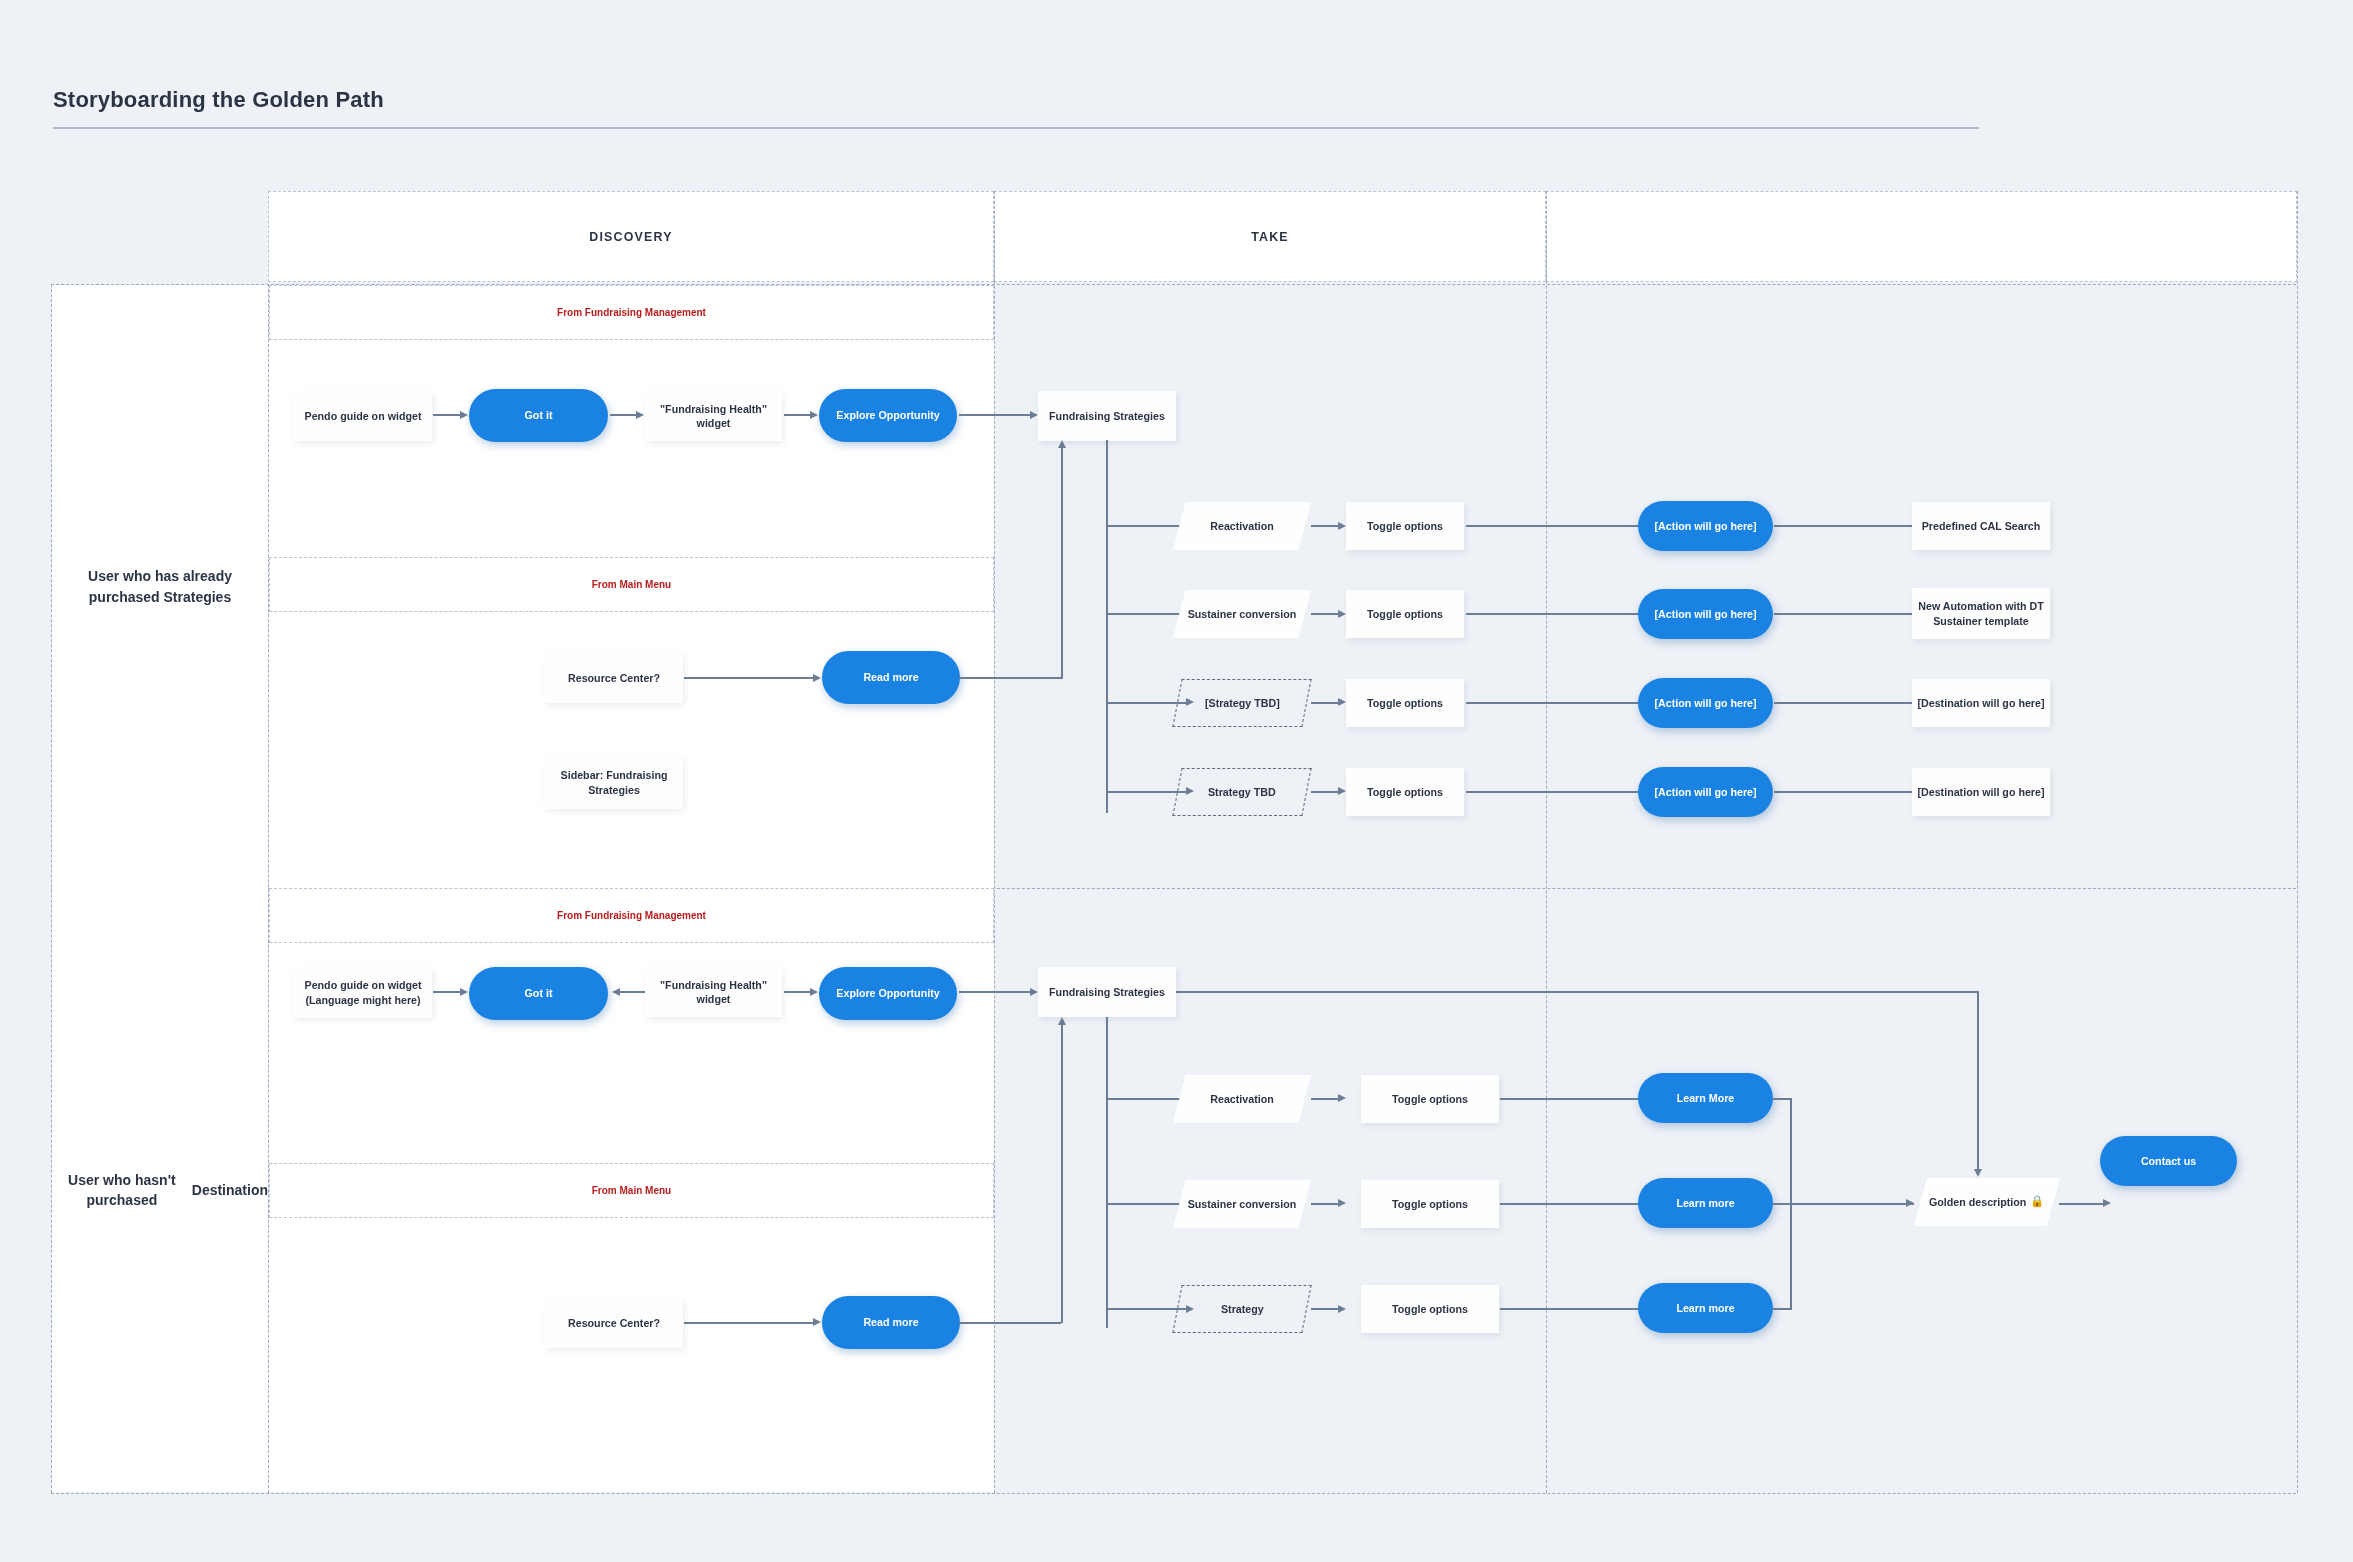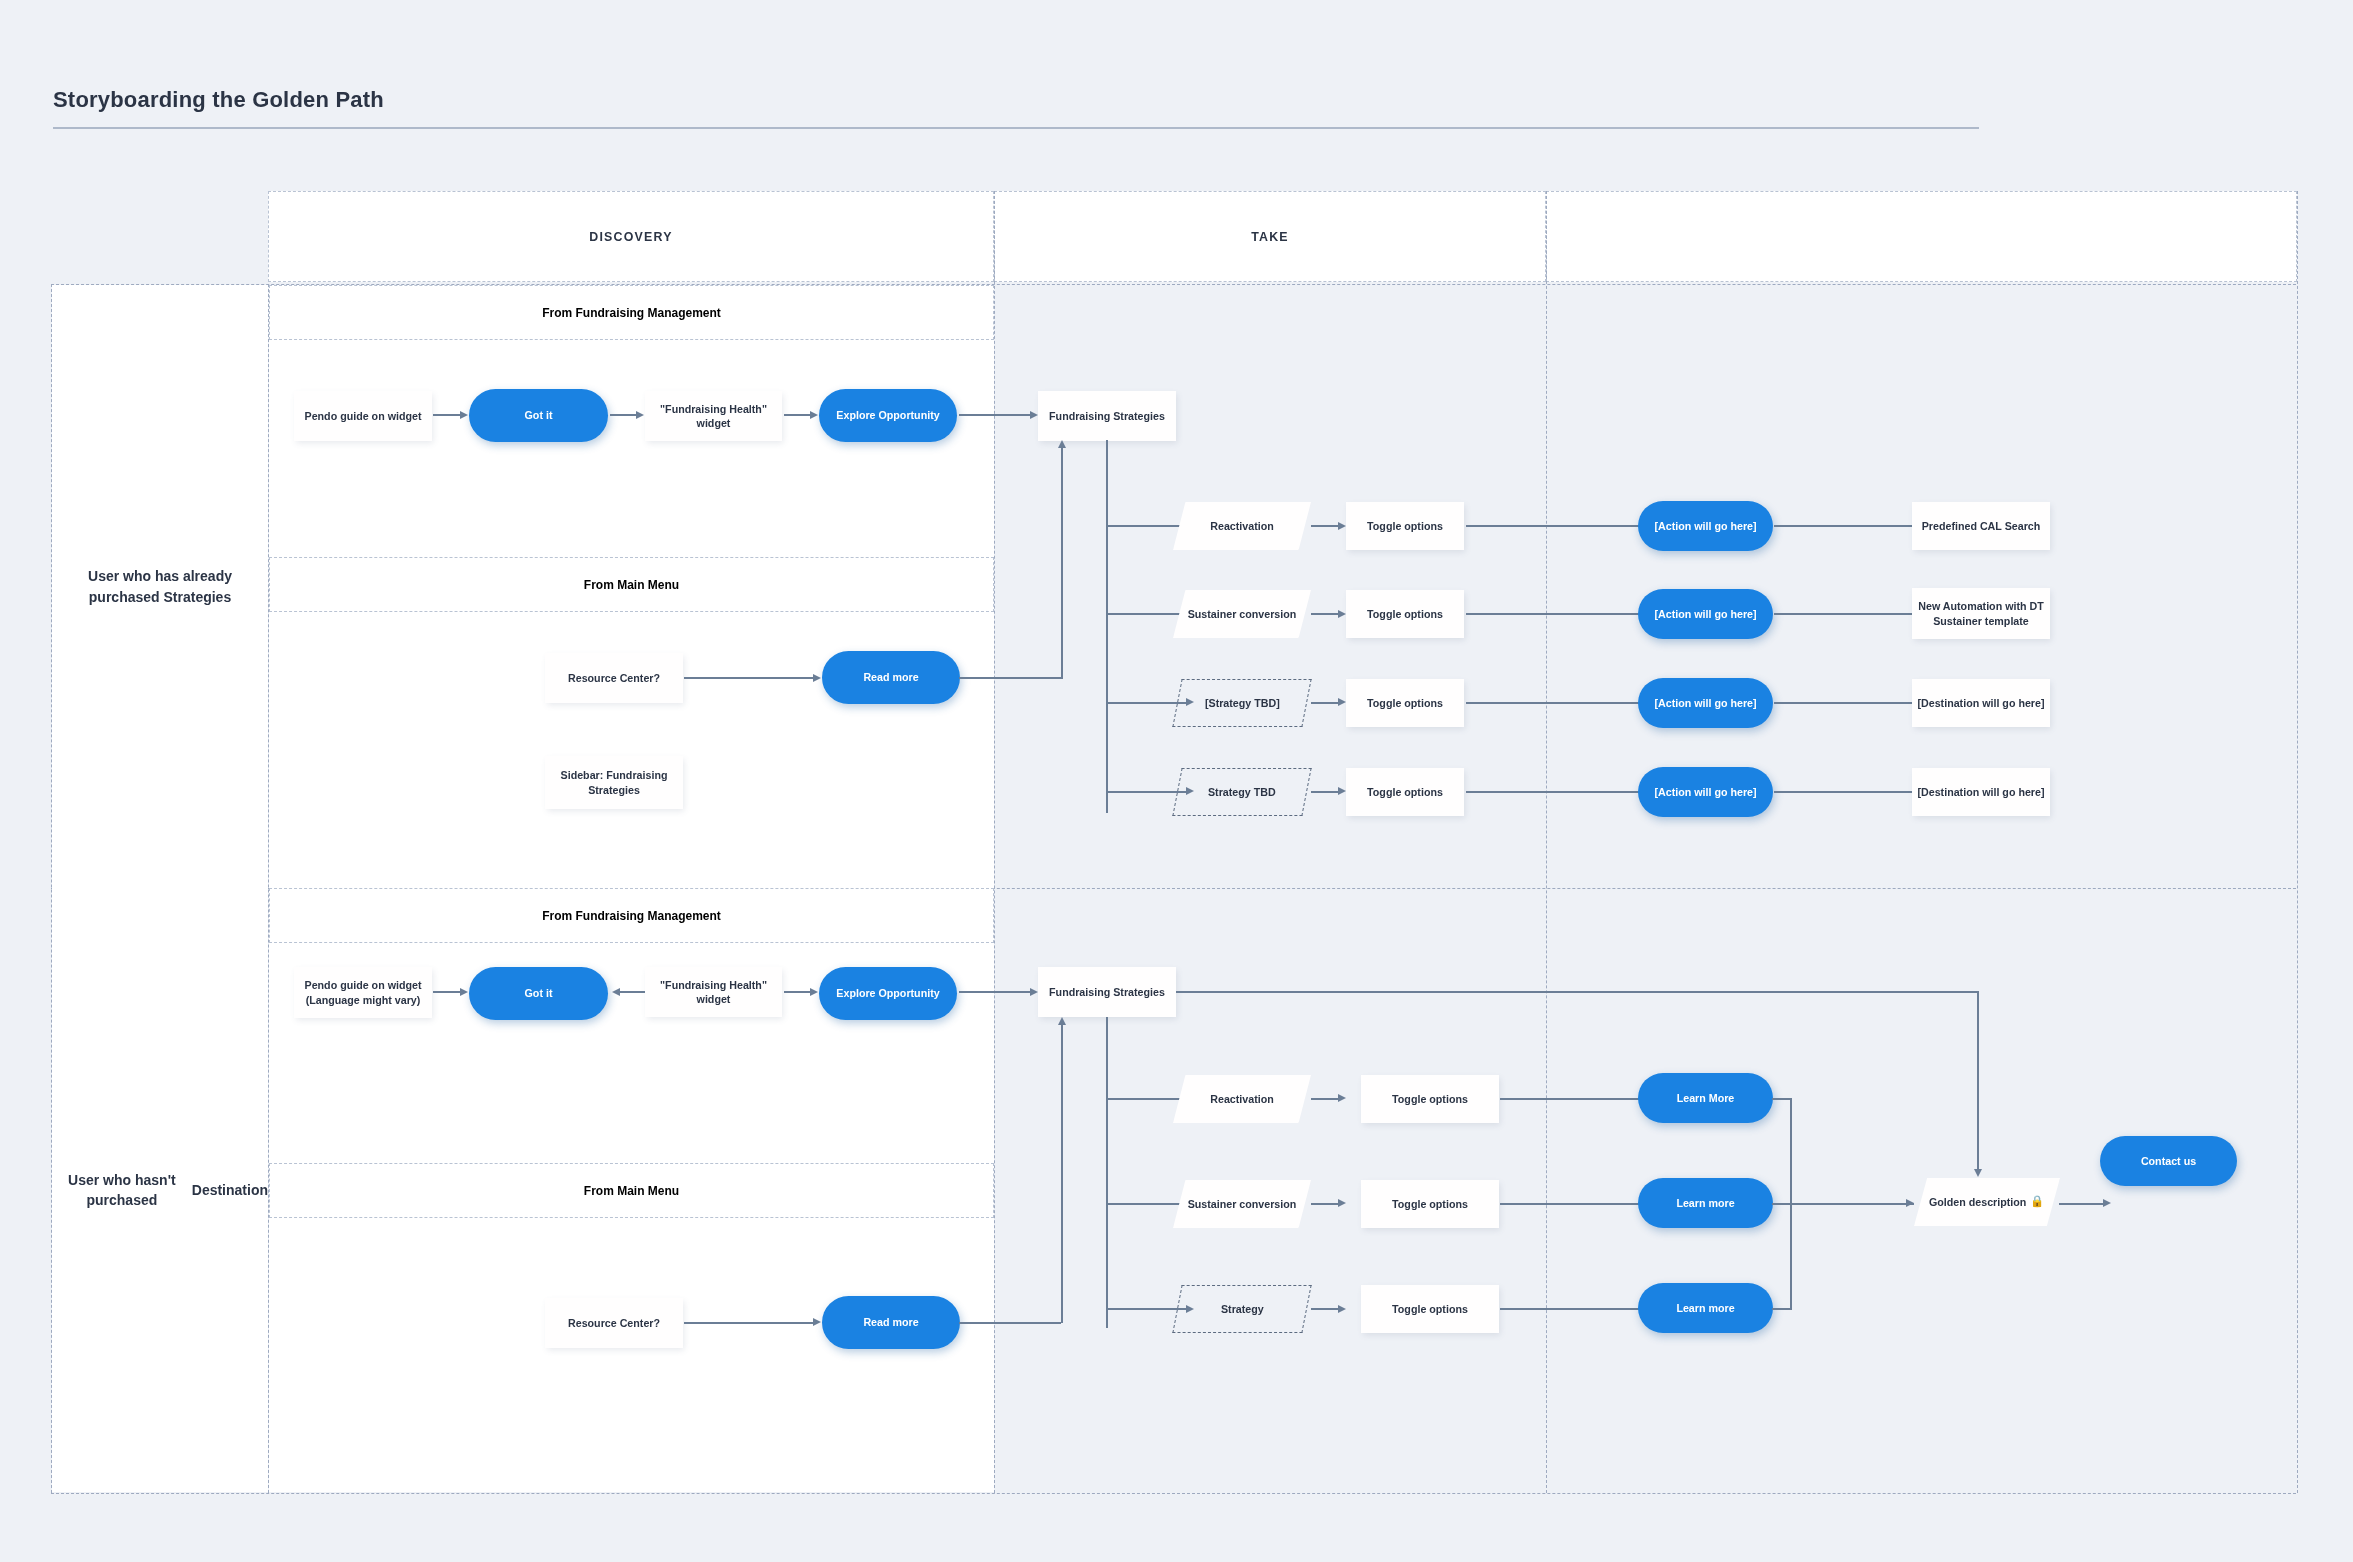--- a/index.html
+++ b/index.html
@@ -27,21 +27,21 @@
   .white{background:#ffffff;}
   .vline{position:absolute;width:0;border-left:0.9px dashed #9eaac0;}
   .hline{position:absolute;height:0;border-top:0.9px dashed #9eaac0;}
 
   .col-head{
     position:absolute;display:flex;align-items:center;justify-content:center;
     font-size:12.4px;font-weight:bold;letter-spacing:1.2px;color:#2b3445;
   }
   .band-label{
     position:absolute;display:flex;align-items:center;justify-content:center;
-    font-size:12px;font-weight:bold;color:#000000;
+    font-size:10px;font-weight:bold;color:#b91c1c;
   }
   .row-label{
     position:absolute;display:flex;align-items:center;justify-content:center;
     text-align:center;font-size:14px;font-weight:bold;color:#2b3445;line-height:1.45;
   }
 
   
   .node{
     position:absolute;box-sizing:border-box;
     display:flex;align-items:center;justify-content:center;text-align:center;
@@ -223,21 +223,21 @@
   <div class="white" style="position:absolute;left:269px;top:888px;width:725px;height:604px;"></div>
 
   <div class="dashed-box white" style="left:269px;top:888px;width:725px;height:55px;"></div>
   <div class="band-label" style="left:269px;top:888px;width:725px;height:55px;">From Fundraising Management</div>
 
   <div class="dashed-box white" style="left:269px;top:1163px;width:725px;height:55px;"></div>
   <div class="band-label" style="left:269px;top:1163px;width:725px;height:55px;">From Main Menu</div>
 
   <div class="node rect" style="left:294px;top:967px;width:138px;height:51px;flex-direction:column;">
     <span>Pendo guide on widget</span>
-    <span>(Language might vary)</span>
+    <span>(Language might here)</span>
   </div>
   <div class="conn h" style="left:433px;top:991px;width:27px;"></div>
   <div class="arrow r" style="left:460px;top:988px;"></div>
   <div class="node pill" style="left:469px;top:967px;width:139px;height:53px;">Got it</div>
 
   <div class="arrow l" style="left:612px;top:988px;"></div>
   <div class="conn h" style="left:620px;top:991px;width:25px;"></div>
   <div class="node rect" style="left:645px;top:967px;width:137px;height:50px;">"Fundraising Health" widget</div>
   <div class="conn h" style="left:784px;top:991px;width:27px;"></div>
   <div class="arrow r" style="left:810px;top:988px;"></div>

